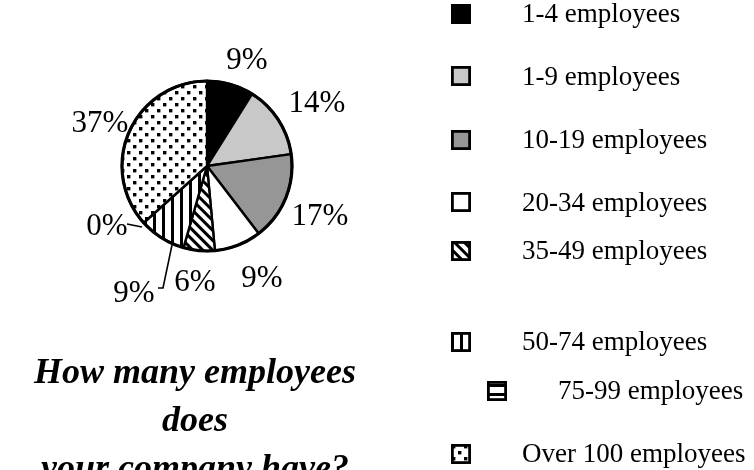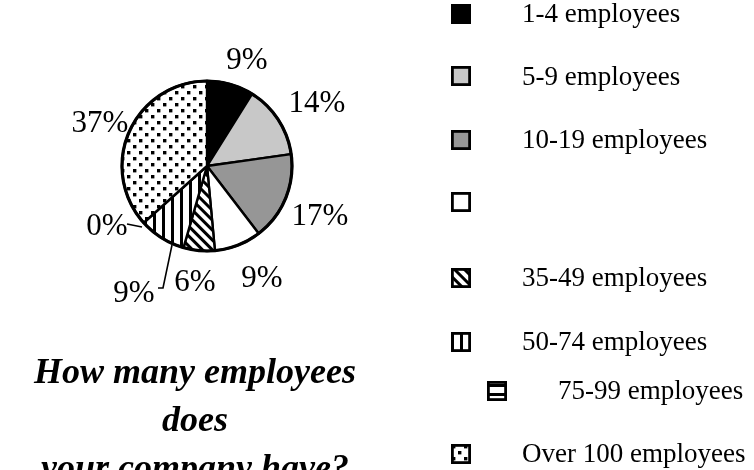--- a/index.html
+++ b/index.html
@@ -115,34 +115,35 @@
       <div class="legend-row" style="top: 3px;">
         <svg width="20" height="20" class="swatch">
           <rect x="1.4" y="1.4" width="17.2" height="17.2" fill="#000000" stroke="#000000" stroke-width="2.8"></rect>
         </svg>
         <span class="legend-label">1-4 employees</span>
       </div>
       <div class="legend-row" style="top: 65.9px;">
         <svg width="20" height="20" class="swatch">
           <rect x="1.4" y="1.4" width="17.2" height="17.2" fill="#c8c8c8" stroke="#000000" stroke-width="2.8"></rect>
         </svg>
-        <span class="legend-label">5-9 employees</span>
+        <span class="legend-label">1-9 employees</span>
       </div>
       <div class="legend-row" style="top: 129px;">
         <svg width="20" height="20" class="swatch">
           <rect x="1.4" y="1.4" width="17.2" height="17.2" fill="#969696" stroke="#000000" stroke-width="2.8"></rect>
         </svg>
         <span class="legend-label">10-19 employees</span>
       </div>
       <div class="legend-row" style="top: 191.7px;">
         <svg width="20" height="20" class="swatch">
           <rect x="1.4" y="1.4" width="17.2" height="17.2" fill="#ffffff" stroke="#000000" stroke-width="2.8"></rect>
         </svg>
+        <span class="legend-label">20-34 employees</span>
       </div>
-      <div class="legend-row" style="top: 267px;">
+      <div class="legend-row" style="top: 240px;">
         <svg width="20" height="20" class="swatch">
           <rect x="1.4" y="1.4" width="17.2" height="17.2" fill="url(#pat-diagonal-hatch)" stroke="#000000" stroke-width="2.8"></rect>
         </svg>
         <span class="legend-label">35-49 employees</span>
       </div>
       <div class="legend-row" style="top: 331px;">
         <svg width="20" height="20" class="swatch">
           <rect x="1.4" y="1.4" width="17.2" height="17.2" fill="url(#pat-vertical-stripes)" stroke="#000000" stroke-width="2.8"></rect>
         </svg>
         <span class="legend-label">50-74 employees</span>

